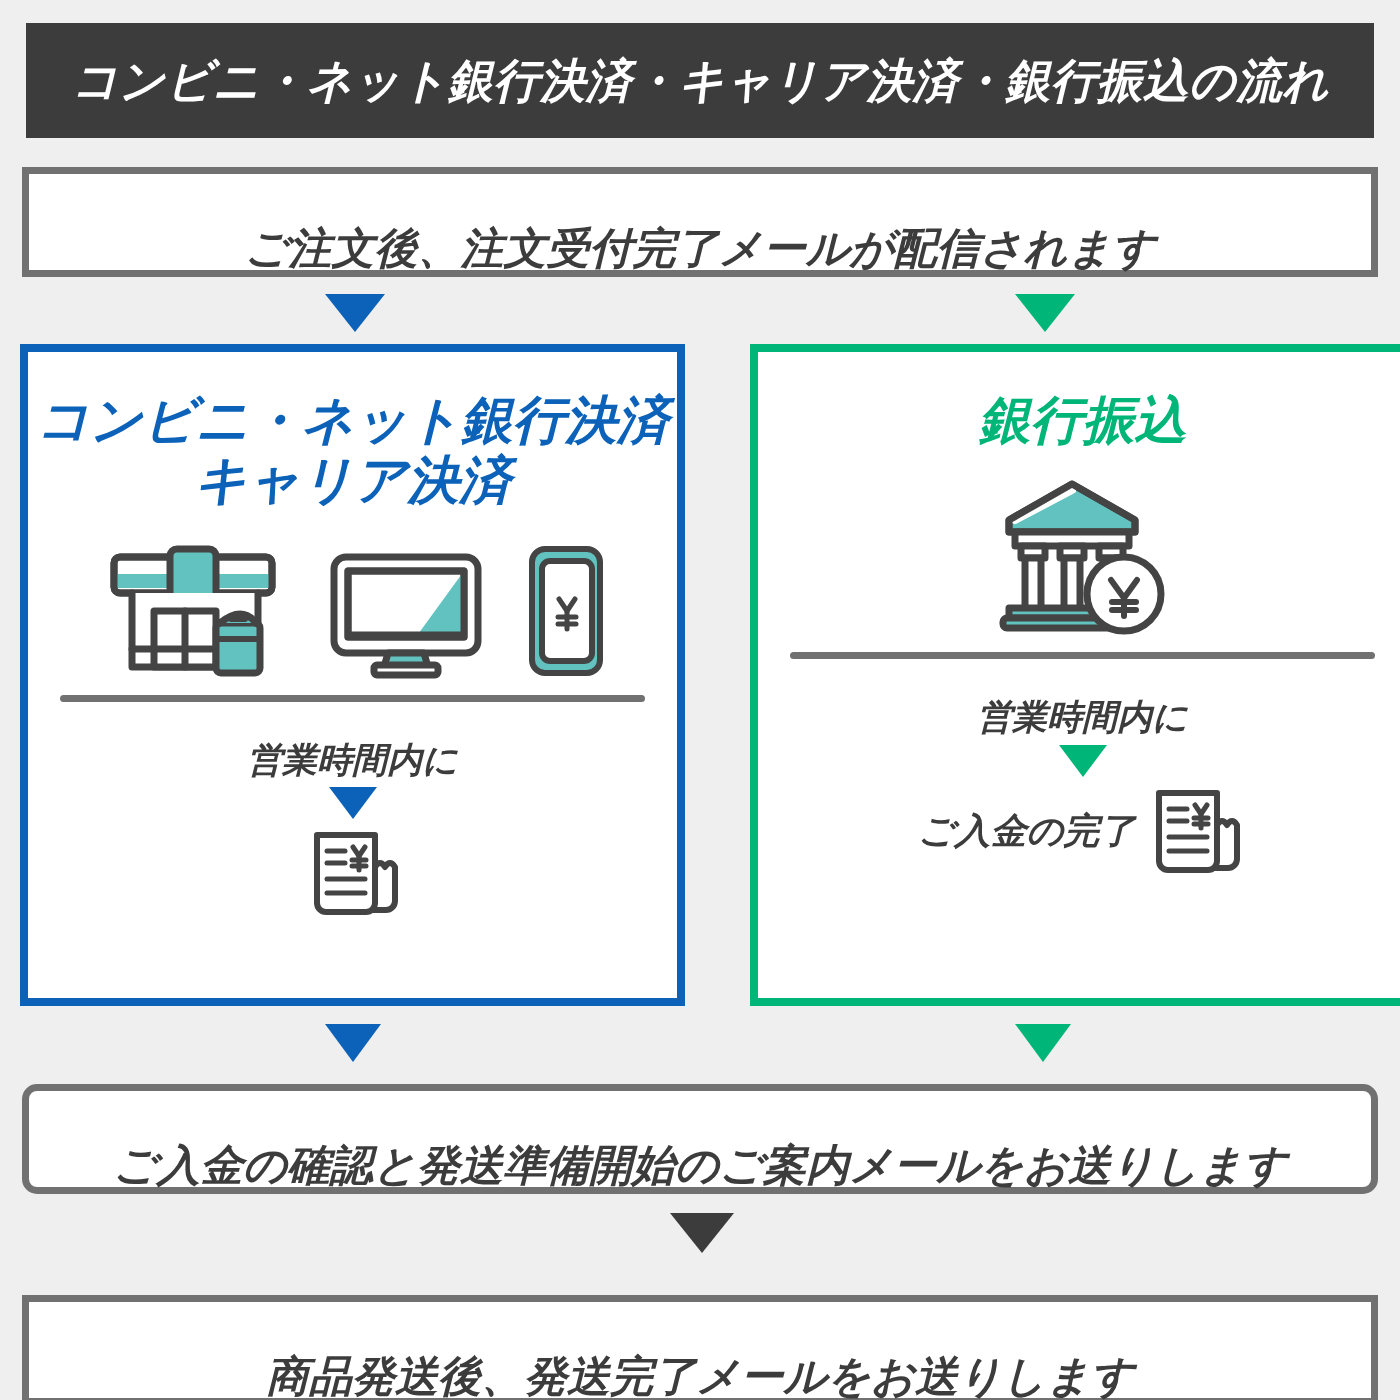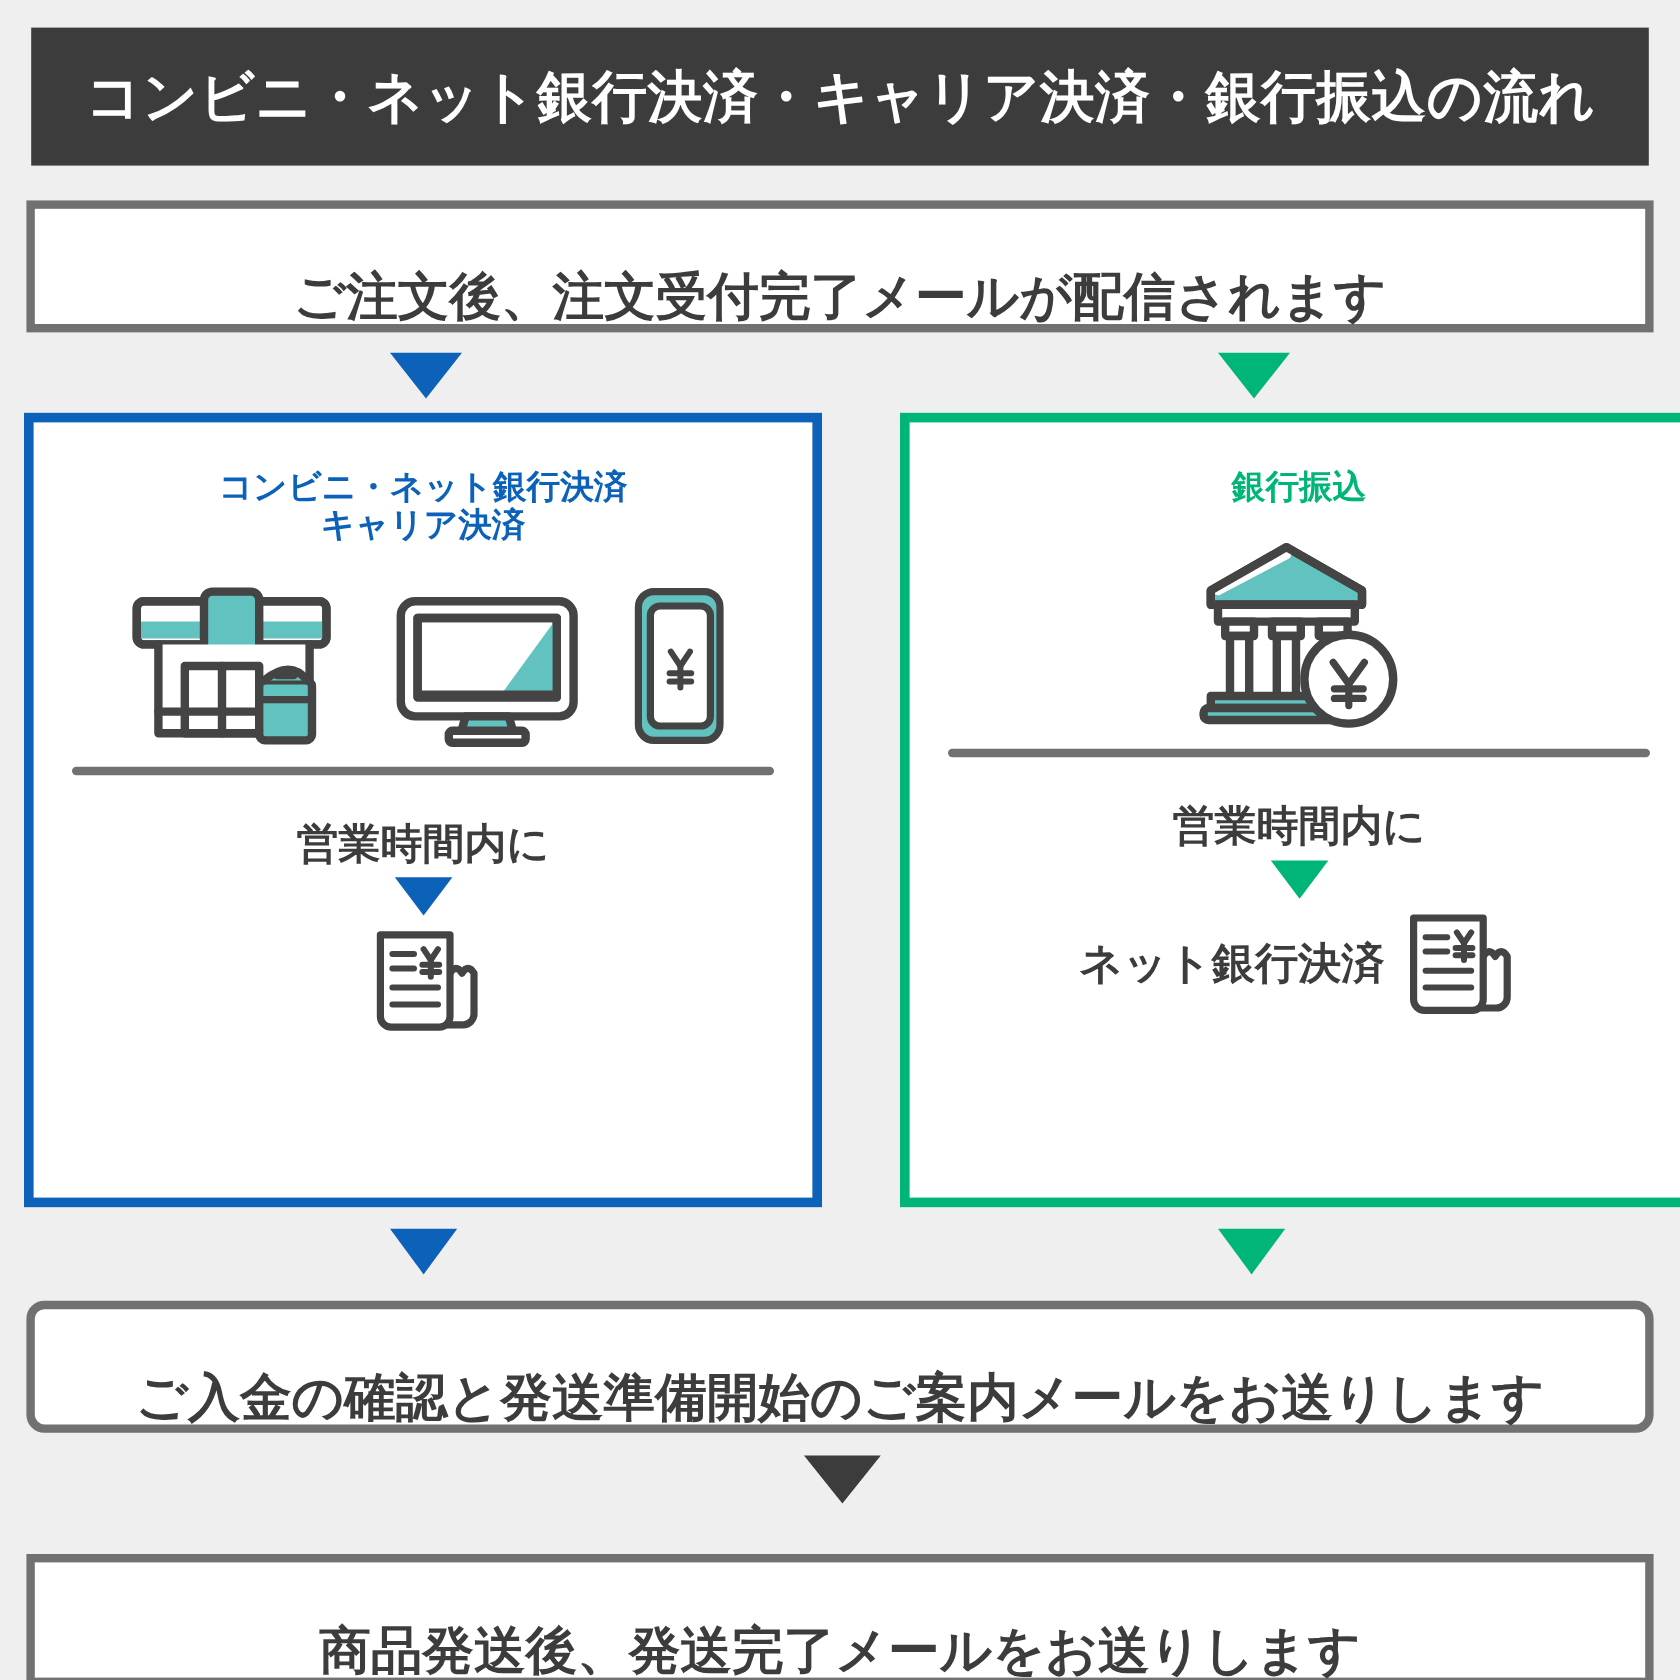--- a/index.html
+++ b/index.html
@@ -14,20 +14,21 @@
     font-family: "Liberation Sans", "DejaVu Sans", sans-serif;
     overflow: hidden;
   }
 
   .canvas {
     position: absolute;
     left: 0; top: 0;
     width: 1400px;
     height: 1400px;
     background: #efefef;
+    font-style: italic;
   }
 
   
   .title-bar {
     position: absolute;
     left: 26px;
     top: 23px;
     width: 1348px;
     height: 115px;
     background: #3c3c3c;
@@ -123,21 +124,21 @@
     display: flex;
     flex-direction: column;
     align-items: center;
   }
   #panel-konbini { left: 20px;  width: 665px; border: 8px solid #0b62b8; }
   #panel-furikomi{ left: 710px; width: 665px; border: 8px solid #00b578; margin-left: 40px; }
 
   .panel-heading {
     margin-top: 38px;
     text-align: center;
-    font-size: 28px;
+    font-size: 52px;
     font-weight: bold;
     line-height: 1.16;
     white-space: pre-line;
   }
   .heading-blue  { color: #0b62b8; }
   .heading-green { color: #00b578; }
 
   .icon-row {
     margin-top: 18px;
     display: flex;
@@ -343,21 +344,21 @@
 
     <div class="divider"></div>
 
     <div class="notice">
       <span>営業時間内に</span>
     </div>
 
     <div class="inner-arrow inner-arrow-green"></div>
 
     <div class="complete-row">
-      <span class="complete-text">ネット銀行決済</span>
+      <span class="complete-text">ご入金の完了</span>
       <span>
         <svg width="104" height="96" viewBox="0 0 104 96">
           <g fill="none" stroke="#444444" stroke-width="6" stroke-linejoin="round" stroke-linecap="round">
             <path d="M74 42 q5 -8 10 0 q5 -8 10 0 V76 a9 9 0 0 1 -9 9 H60" fill="#ffffff"></path>
             <path d="M16 10 H74 V78 a9 9 0 0 1 -9 9 H25 a9 9 0 0 1 -9 -9 Z" fill="#ffffff"></path>
             <g stroke-width="5">
               <path d="M26 26 H44"></path>
               <path d="M26 38 H44"></path>
               <path d="M52 22 L58 31 L64 22"></path>
               <path d="M58 31 V45"></path>

